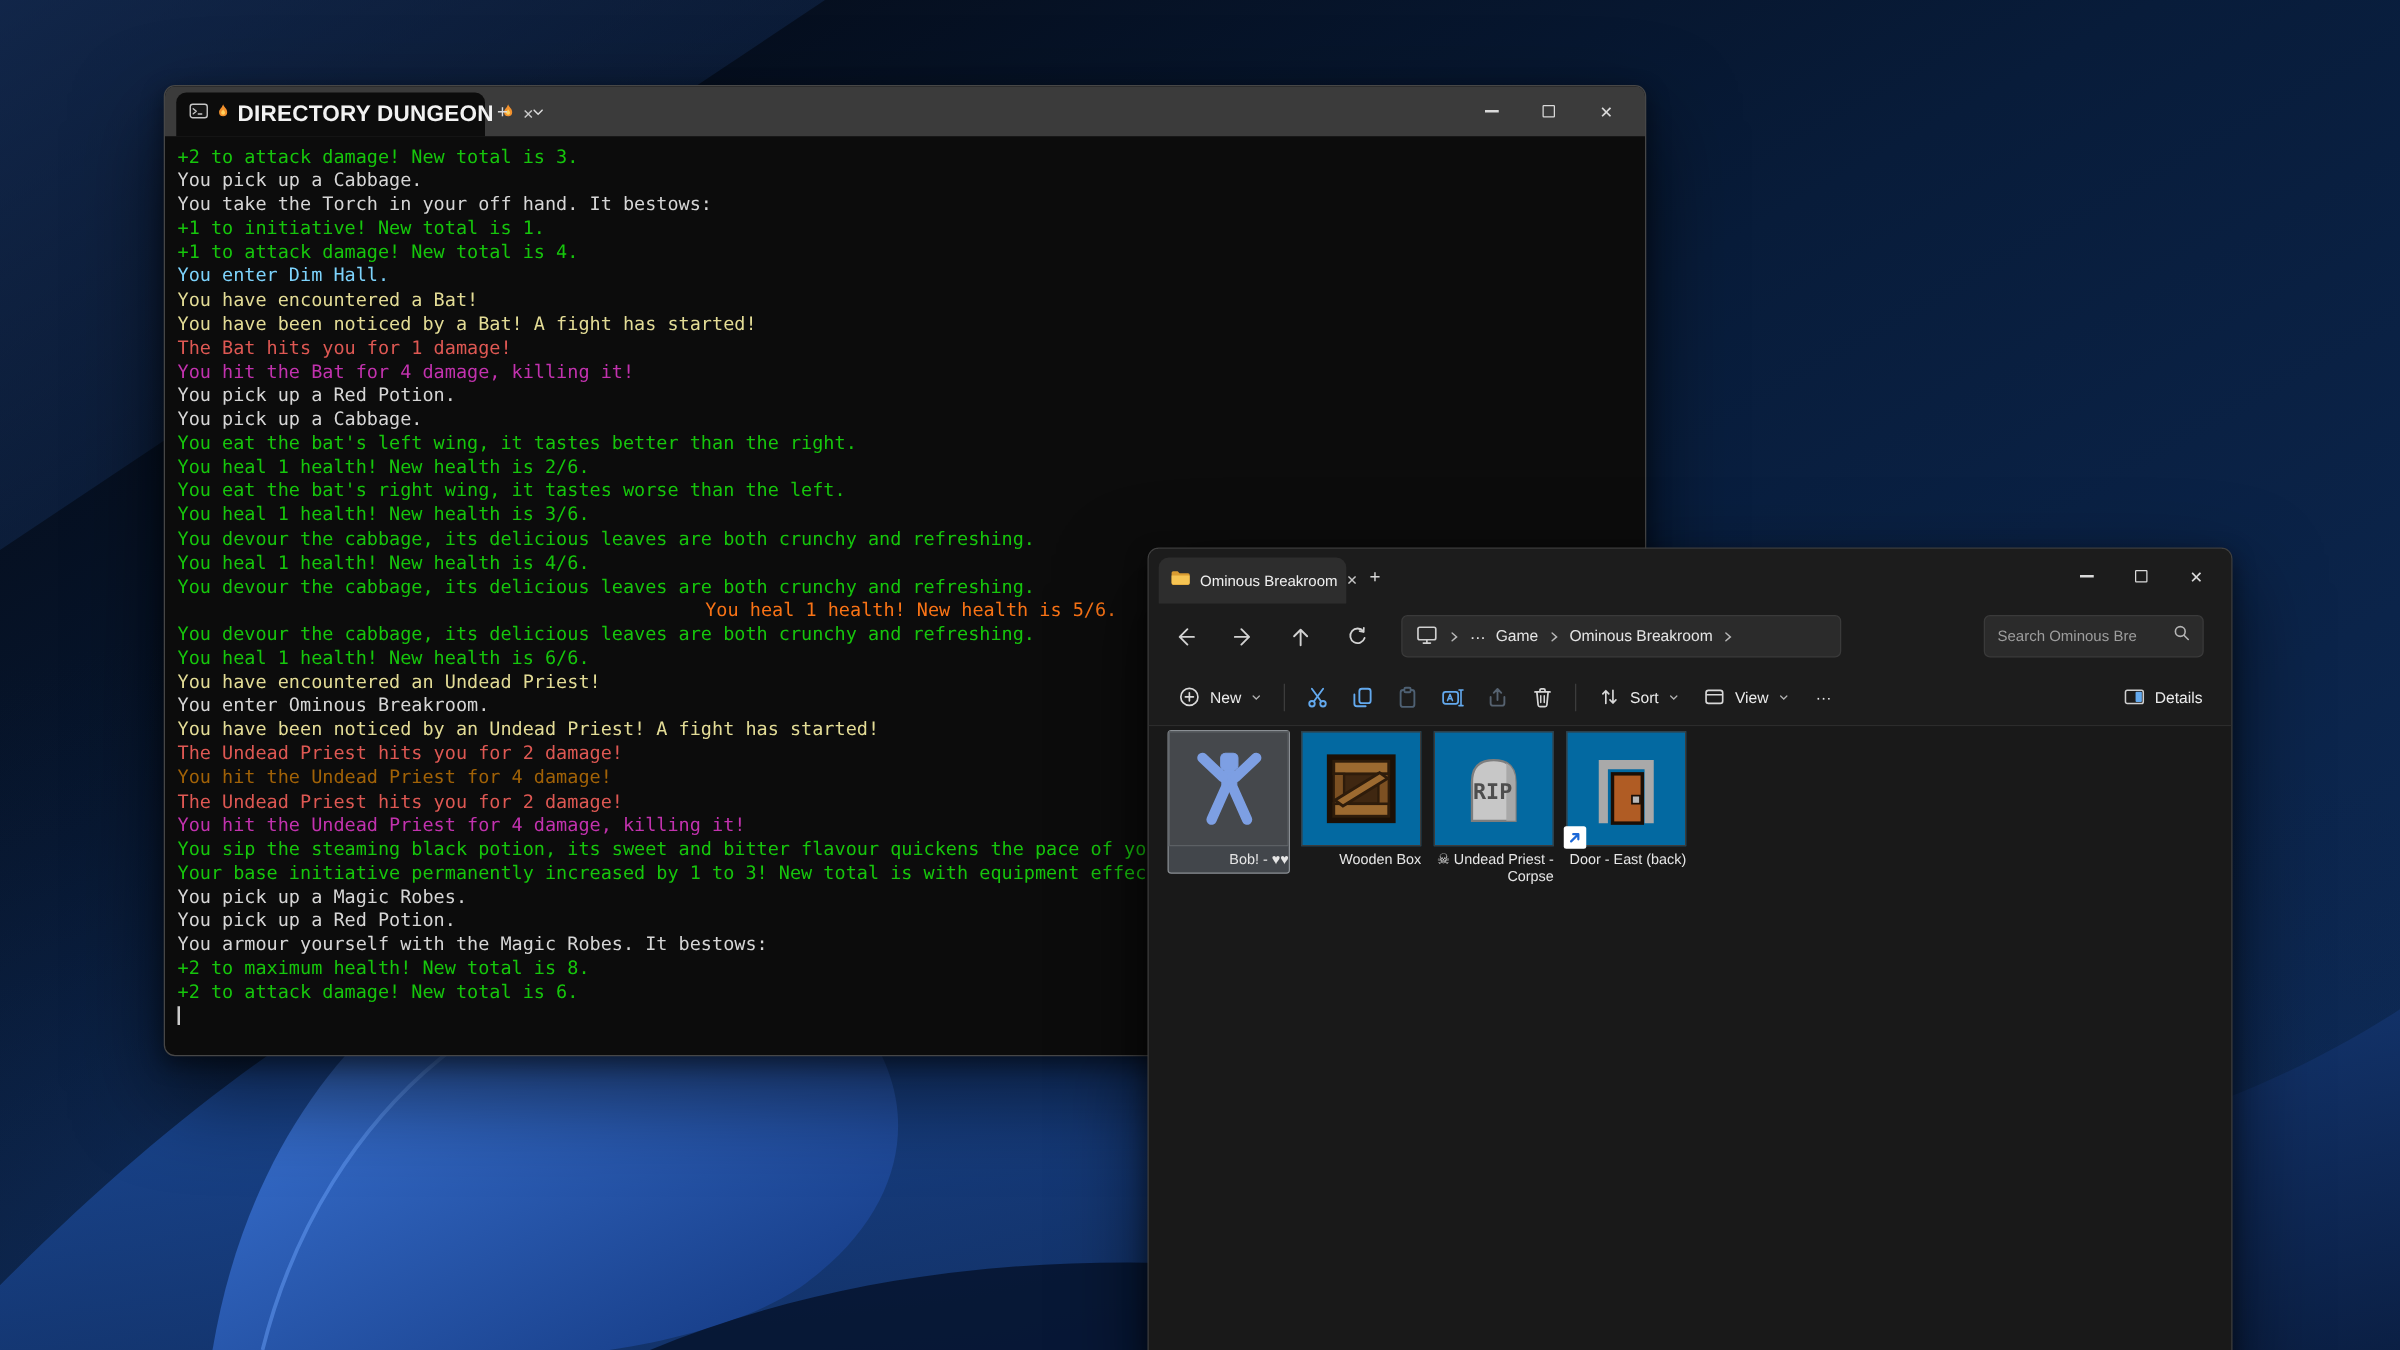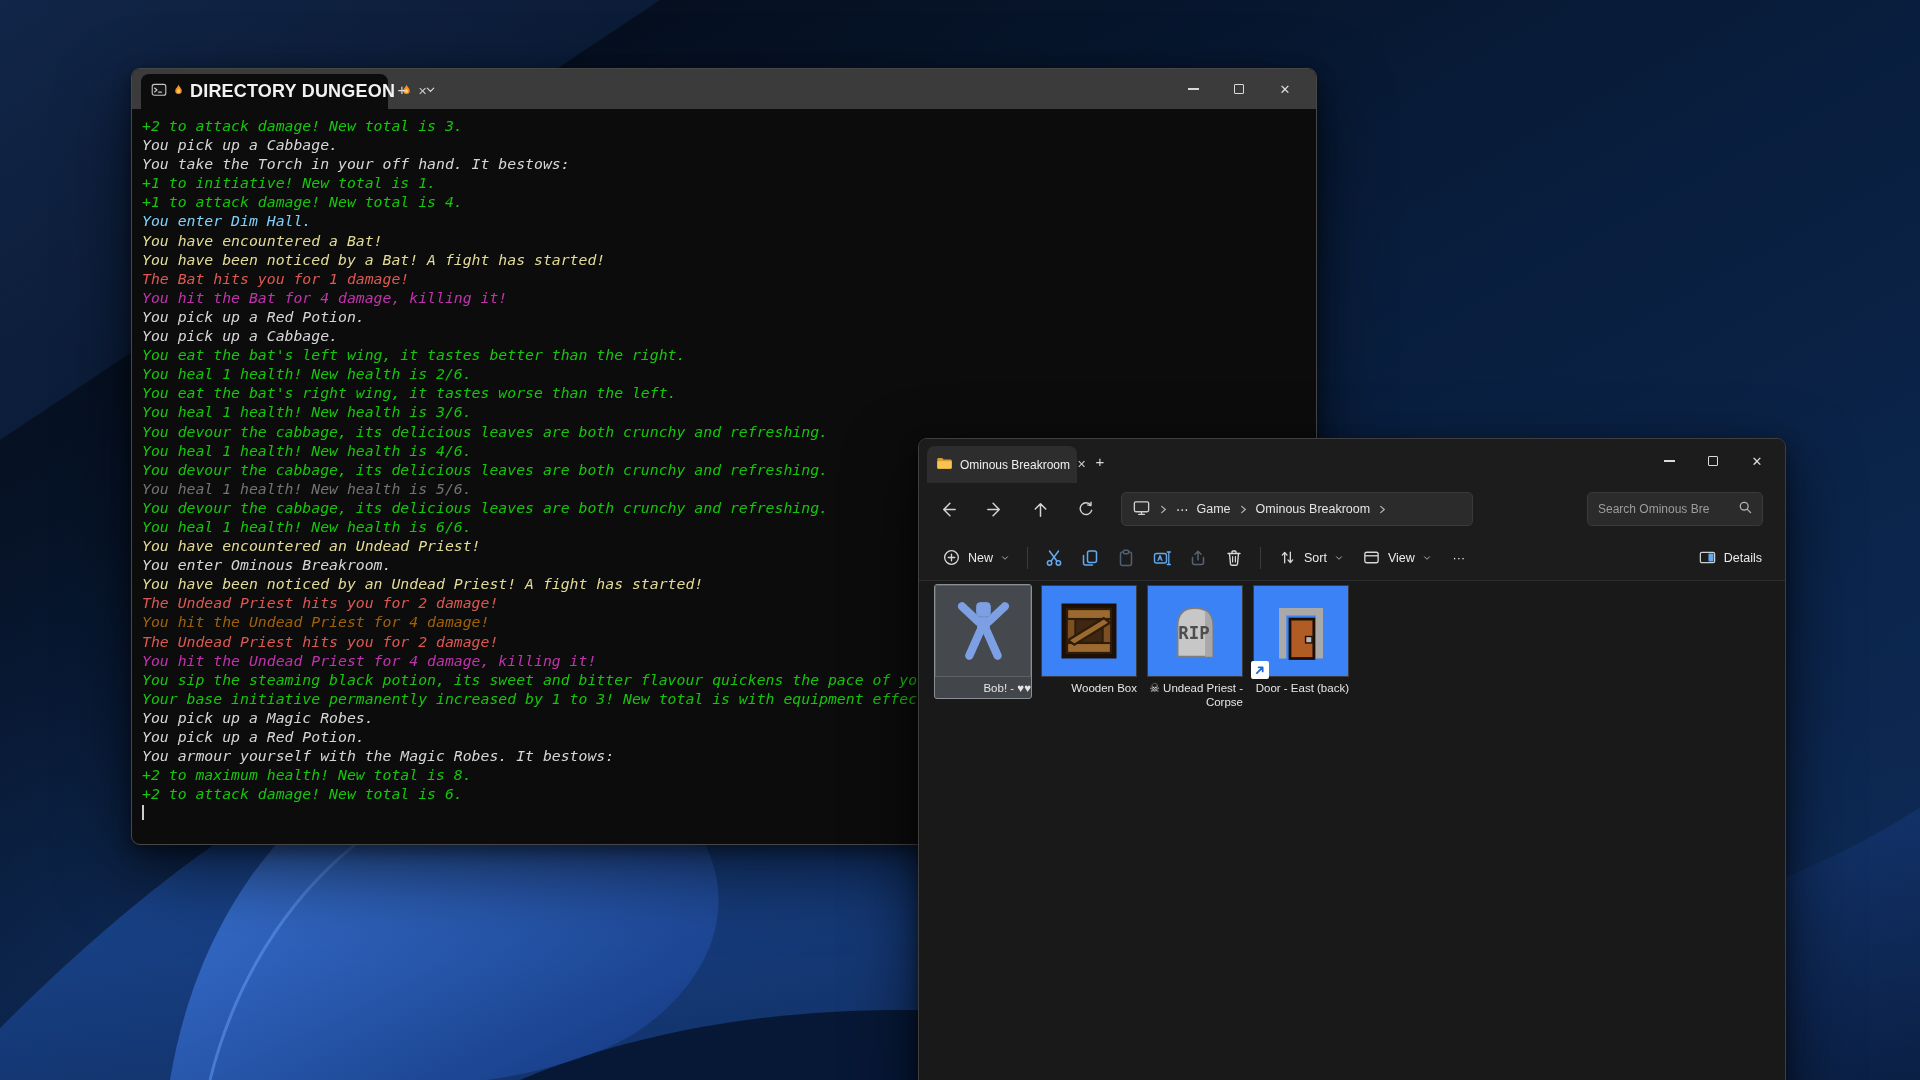--- a/index.html
+++ b/index.html
@@ -25,21 +25,21 @@
   #term-tab{margin:5px 0 0 9px;width:247px;background:#0c0c0c;border-radius:8px 8px 0 0;
     display:flex;align-items:center;padding:0 10px;gap:5px;}
   #term-tab .tab-title{font-size:18px;font-weight:bold;color:#f2f2f2;letter-spacing:.2px;white-space:nowrap;}
   #term-tab .tab-close{margin-left:auto;color:#c9c9c9;font-size:11px;}
   .term-bar-btn{align-self:center;color:#dcdcdc;font-size:15px;width:28px;height:26px;
     display:flex;align-items:center;justify-content:center;}
   #term-controls{margin-left:auto;padding-right:8px;}
   #term-controls .ctrl-btn{width:46px;height:38px;}
   #term-body{position:relative;height:737px;padding:7px 0 0 10px;
     font-family:"DejaVu Sans Mono","Liberation Mono",monospace;font-size:14.8px;}
-  .tline{height:19.1px;line-height:19.1px;white-space:pre;font-style:italic;}
+  .tline{height:19.1px;line-height:19.1px;white-space:pre;}
   #term-cursor{width:2px;height:15px;background:#cccccc;margin-top:2px;}
 
   
   #explorer{left:918px;top:438px;width:868px;height:675px;background:#1e1e1e;
     border:1px solid #3f3f3f;display:flex;flex-direction:column;}
   #ex-titlebar{height:44px;display:flex;align-items:stretch;background:#1c1c1c;}
   #ex-tab{margin:7px 0 0 8px;width:150px;background:#2d2d2d;border-radius:8px 8px 0 0;
     display:flex;align-items:center;gap:7px;padding:0 9px;}
   #ex-tab .tab-title{font-size:12px;color:#f0f0f0;white-space:nowrap;flex:1;}
   #ex-tab .tab-close{color:#c6c6c6;font-size:11px;}
@@ -61,21 +61,21 @@
     border-bottom:1px solid #2c2c2c;}
   .cmd-btn{display:flex;align-items:center;gap:7px;padding:0 9px;height:34px;border-radius:4px;}
   .cmd-ico{width:36px;height:34px;display:flex;align-items:center;justify-content:center;}
   .cmd-label{font-size:12.5px;color:#ebebeb;}
   .cmd-sep{width:1px;height:22px;background:#3c3c3c;margin:0 8px;}
   #cmd-details{margin-left:auto;}
 
   #ex-content{flex:1;background:#191919;padding:3px 0 0 15px;display:flex;align-items:flex-start;gap:8px;}
   .tile{width:98px;border:1px solid transparent;border-radius:3px;padding-bottom:3px;}
   .tile.selected{background:#42464b;border-color:#8a8f94;}
-  .icon-frame{position:relative;height:92px;background:#3b82f6;border:1px solid #3b3b3b;
+  .icon-frame{position:relative;height:92px;background:#0369a1;border:1px solid #3b3b3b;
     display:flex;align-items:center;justify-content:center;}
   .tile.selected .icon-frame{background:#45484c;border-color:#5c6064;}
   .tile-label{margin-top:4px;font-size:11.5px;line-height:14px;text-align:right;color:#e6e6e6;
     word-wrap:break-word;}
   .shortcut-badge{position:absolute;left:-3px;bottom:-3px;width:18px;height:18px;background:#fff;
     border-radius:2px;display:flex;align-items:center;justify-content:center;}
 
   #ex-statusbar{height:26px;display:flex;align-items:center;background:#1e1e1e;
     border-top:1px solid #2c2c2c;padding:0 10px 0 14px;font-size:11.5px;color:#cfcfcf;gap:10px;}
   .status-sep{color:#6e6e6e;}
@@ -182,21 +182,21 @@
           <div class="tline" style="color: rgb(194, 50, 174);">You hit the Bat for 4 damage, killing it!</div>
           <div class="tline" style="color: rgb(214, 214, 214);">You pick up a Red Potion.</div>
           <div class="tline" style="color: rgb(214, 214, 214);">You pick up a Cabbage.</div>
           <div class="tline" style="color: rgb(22, 198, 12);">You eat the bat's left wing, it tastes better than the right.</div>
           <div class="tline" style="color: rgb(22, 198, 12);">You heal 1 health! New health is 2/6.</div>
           <div class="tline" style="color: rgb(22, 198, 12);">You eat the bat's right wing, it tastes worse than the left.</div>
           <div class="tline" style="color: rgb(22, 198, 12);">You heal 1 health! New health is 3/6.</div>
           <div class="tline" style="color: rgb(22, 198, 12);">You devour the cabbage, its delicious leaves are both crunchy and refreshing.</div>
           <div class="tline" style="color: rgb(22, 198, 12);">You heal 1 health! New health is 4/6.</div>
           <div class="tline" style="color: rgb(22, 198, 12);">You devour the cabbage, its delicious leaves are both crunchy and refreshing.</div>
-          <div class="tline" style="color: #737373;">You heal 1 health! New health is 5/6.</div>
+          <div class="tline" style="color: #f97316; text-align: center;">You heal 1 health! New health is 5/6.</div>
           <div class="tline" style="color: rgb(22, 198, 12);">You devour the cabbage, its delicious leaves are both crunchy and refreshing.</div>
           <div class="tline" style="color: rgb(22, 198, 12);">You heal 1 health! New health is 6/6.</div>
           <div class="tline" style="color: rgb(227, 220, 150);">You have encountered an Undead Priest!</div>
           <div class="tline" style="color: rgb(214, 214, 214);">You enter Ominous Breakroom.</div>
           <div class="tline" style="color: rgb(227, 220, 150);">You have been noticed by an Undead Priest! A fight has started!</div>
           <div class="tline" style="color: rgb(222, 88, 83);">The Undead Priest hits you for 2 damage!</div>
           <div class="tline" style="color: #a16207;">You hit the Undead Priest for 4 damage!</div>
           <div class="tline" style="color: rgb(222, 88, 83);">The Undead Priest hits you for 2 damage!</div>
           <div class="tline" style="color: rgb(194, 50, 174);">You hit the Undead Priest for 4 damage, killing it!</div>
           <div class="tline" style="color: rgb(22, 198, 12);">You sip the steaming black potion, its sweet and bitter flavour quickens the pace of yo</div>

